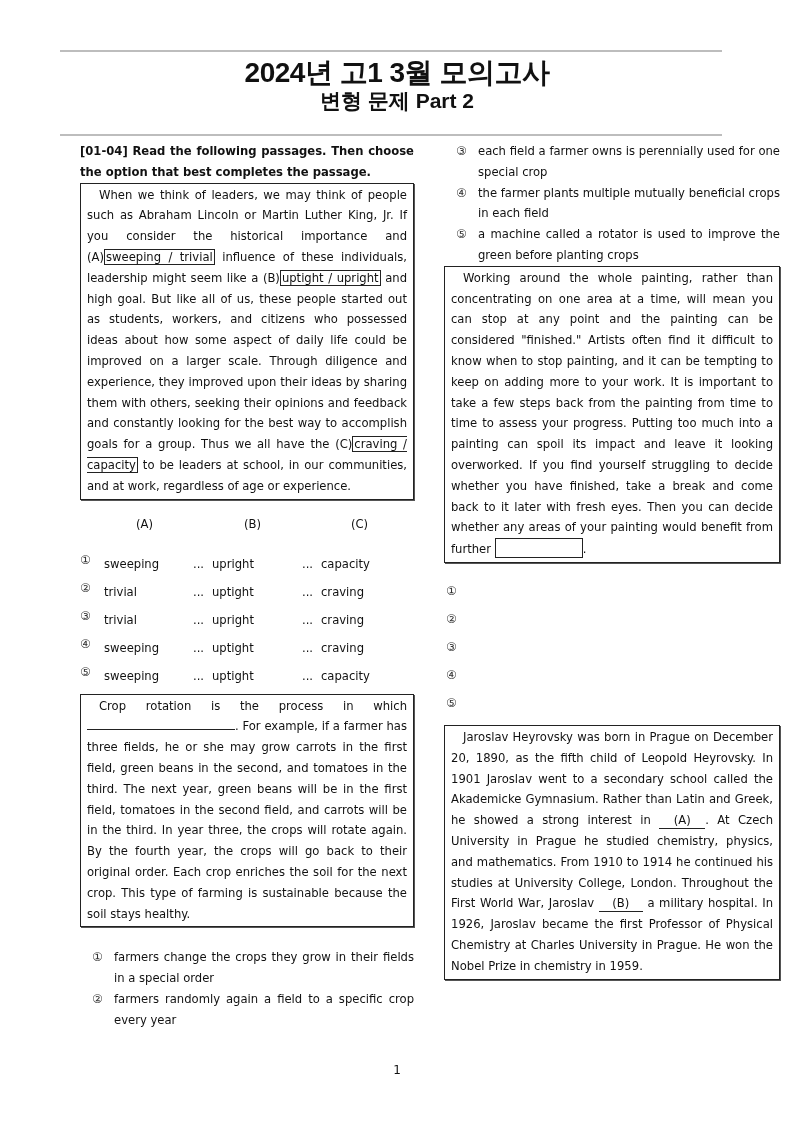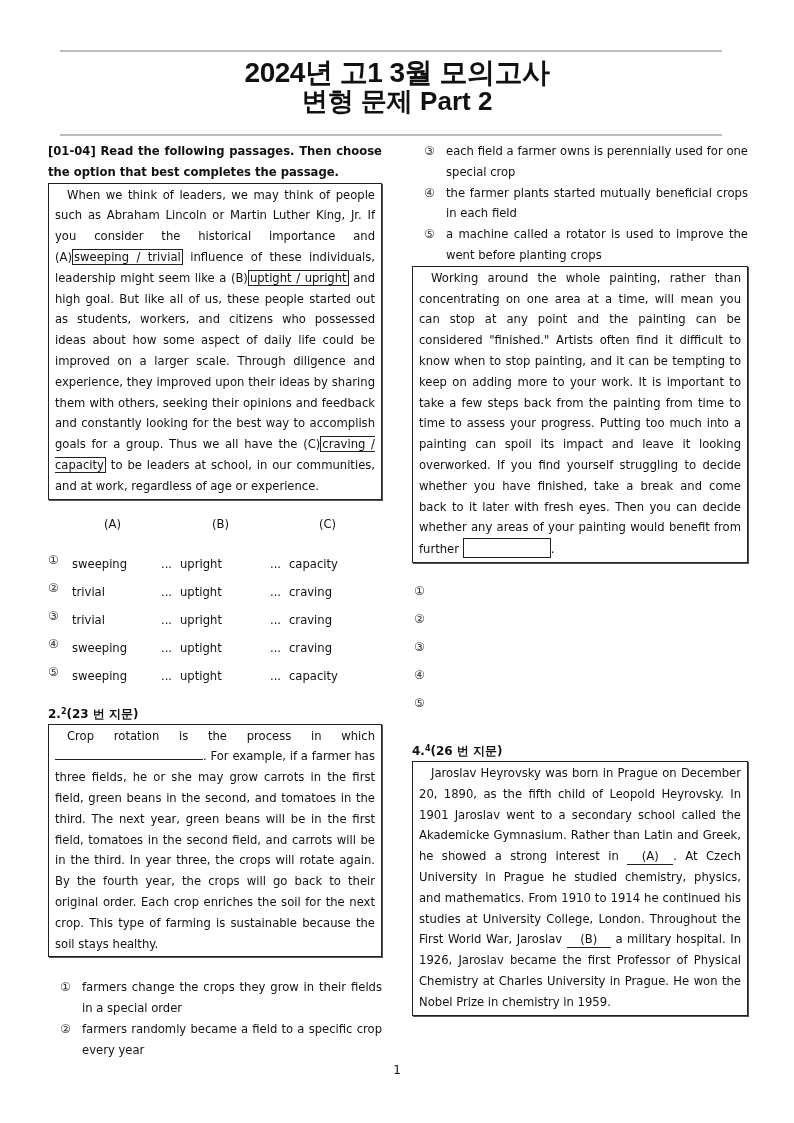--- a/index.html
+++ b/index.html
@@ -6,22 +6,22 @@
   body { width: 794px; height: 1123px; position: relative; overflow: hidden;
          font-family: "DejaVu Sans", "Liberation Sans", sans-serif; color: #111; }
   .rule { position: absolute; left: 60px; width: 662px; height: 0; border-top: 2px solid #bdbdbd; }
   .rule.top { top: 50px; }
   .rule.bottom { top: 134px; }
   .title { position: absolute; top: 56px; left: 0; width: 794px; text-align: center;
            font-family: "Liberation Sans", "DejaVu Sans", sans-serif; font-weight: bold;
            font-size: 28px; letter-spacing: -0.5px; line-height: 34px; }
   .subtitle { position: absolute; top: 89px; left: 0; width: 794px; text-align: center;
               font-family: "Liberation Sans", "DejaVu Sans", sans-serif; font-weight: bold;
-              font-size: 26px; line-height: 24px; }
-  .col { position: absolute; font-size: 11.6px; line-height: 20.8px; }
+              font-size: 21px; line-height: 24px; }
+  .col { position: absolute; font-size: 11.6px; line-height: 20.8px; margin-left: 32px; }
   .col.left { left: 48px; top: 141px; width: 334px; }
   .col.right { left: 412px; top: 141px; width: 336px; }
   .instr { font-weight: bold; text-align: justify; text-align-last: left; }
   .qhead { font-weight: bold; font-size: 12px; line-height: 20px; }
   .qhead sup { font-size: 8px; vertical-align: 4px; font-weight: bold; }
   .passage { border: 1px solid #222; padding: 1px 6px 2px 6px; text-align: justify;
              box-shadow: 1px 1px 0 #555; }
   .passage .indent { display: inline-block; width: 12px; }
   .boxed { border: 1px solid #222; padding: 0 1px; }
   .blankbox { display: inline-block; width: 86px; height: 18px; border: 1px solid #222;
@@ -97,52 +97,49 @@
     <div class="abc-row">
       <span class="num" style="left:0;top:-4px;">⑤</span>
       <span style="left:24px;">sweeping</span>
       <span style="left:113px;">...</span>
       <span style="left:132px;">uptight</span>
       <span style="left:222px;">...</span>
       <span style="left:241px;">capacity</span>
     </div>
   </div>
 
-  <div class="qhead" style="margin-top:8px;">
-    <span>2.</span><sup>2</sup><span>(23 번  지문)</span>
-  </div>
   <div class="passage">
     <div style="text-align:justify;text-align-last:justify;"><span class="indent"></span><span>Crop rotation is the process in which</span></div><span class="longline"></span><span>. For example, if a farmer has three fields, he or she may grow carrots in the first field, green beans in the second, and tomatoes in the third. The next year, green beans will be in the first field, tomatoes in the second field, and carrots will be in the third. In year three, the crops will rotate again. By the fourth year, the crops will go back to their original order. Each crop enriches the soil for the next crop. This type of farming is sustainable because the soil stays healthy.</span>
   </div>
 
   <div class="opt-list" style="margin-top:20px;padding-left:12px;">
     <div class="opt">
       <span class="num">①</span>
       <span class="txt">farmers change the crops they grow in their fields in a special order</span>
     </div>
     <div class="opt">
       <span class="num">②</span>
-      <span class="txt">farmers randomly became a field to a specific crop every year</span>
+      <span class="txt">farmers randomly again a field to a specific crop every year</span>
     </div>
   </div>
 </div>
 
 <div class="col right">
   <div class="opt-list" style="margin-top:0;padding-left:12px;">
     <div class="opt">
       <span class="num">③</span>
       <span class="txt">each field a farmer owns is perennially used for one special crop</span>
     </div>
     <div class="opt">
       <span class="num">④</span>
-      <span class="txt">the farmer plants started mutually beneficial crops in each field</span>
+      <span class="txt">the farmer plants multiple mutually beneficial crops in each field</span>
     </div>
     <div class="opt">
       <span class="num">⑤</span>
-      <span class="txt">a machine called a rotator is used to improve the went before planting crops</span>
+      <span class="txt">a machine called a rotator is used to improve the green before planting crops</span>
     </div>
   </div>
 
   <div class="passage">
     <span class="indent"></span><span>Working around the whole painting, rather than concentrating on one area at a time, will mean you can stop at any point and the painting can be considered "finished." Artists often find it difficult to know when to stop painting, and it can be tempting to keep on adding more to your work. It is important to take a few steps back from the painting from time to time to assess your progress. Putting too much into a painting can spoil its impact and leave it looking overworked. If you find yourself struggling to decide whether you have finished, take a break and come back to it later with fresh eyes. Then you can decide whether any areas of your painting would benefit from further </span><span class="blankbox"></span><span>.</span>
   </div>
 
   <div class="center-opts" style="margin-top:22px;">
     <div class="row">
       <span class="num">①</span>
@@ -154,21 +151,18 @@
       <span class="num">③</span>
     </div>
     <div class="row">
       <span class="num">④</span>
     </div>
     <div class="row">
       <span class="num">⑤</span>
     </div>
   </div>
 
-  <div class="qhead" style="margin-top:14px;">
-    <span>4.</span><sup>4</sup><span>(26 번  지문)</span>
-  </div>
   <div class="passage">
     <span class="indent"></span><span>Jaroslav Heyrovsky was born in Prague on December 20, 1890, as the fifth child of Leopold Heyrovsky. In 1901 Jaroslav went to a secondary school called the Akademicke Gymnasium. Rather than Latin and Greek, he showed a strong interest in </span><span class="uline" style="width:46px;">(A)</span><span>. At Czech University in Prague he studied chemistry, physics, and mathematics. From 1910 to 1914 he continued his studies at University College, London. Throughout the First World War, Jaroslav </span><span class="uline" style="width:44px;">(B)</span><span> a military hospital. In 1926, Jaroslav became the first Professor of Physical Chemistry at Charles University in Prague. He won the Nobel Prize in chemistry in 1959.</span>
   </div>
 </div>
 
 <div class="page-num">1</div>
 
 </body></html>

